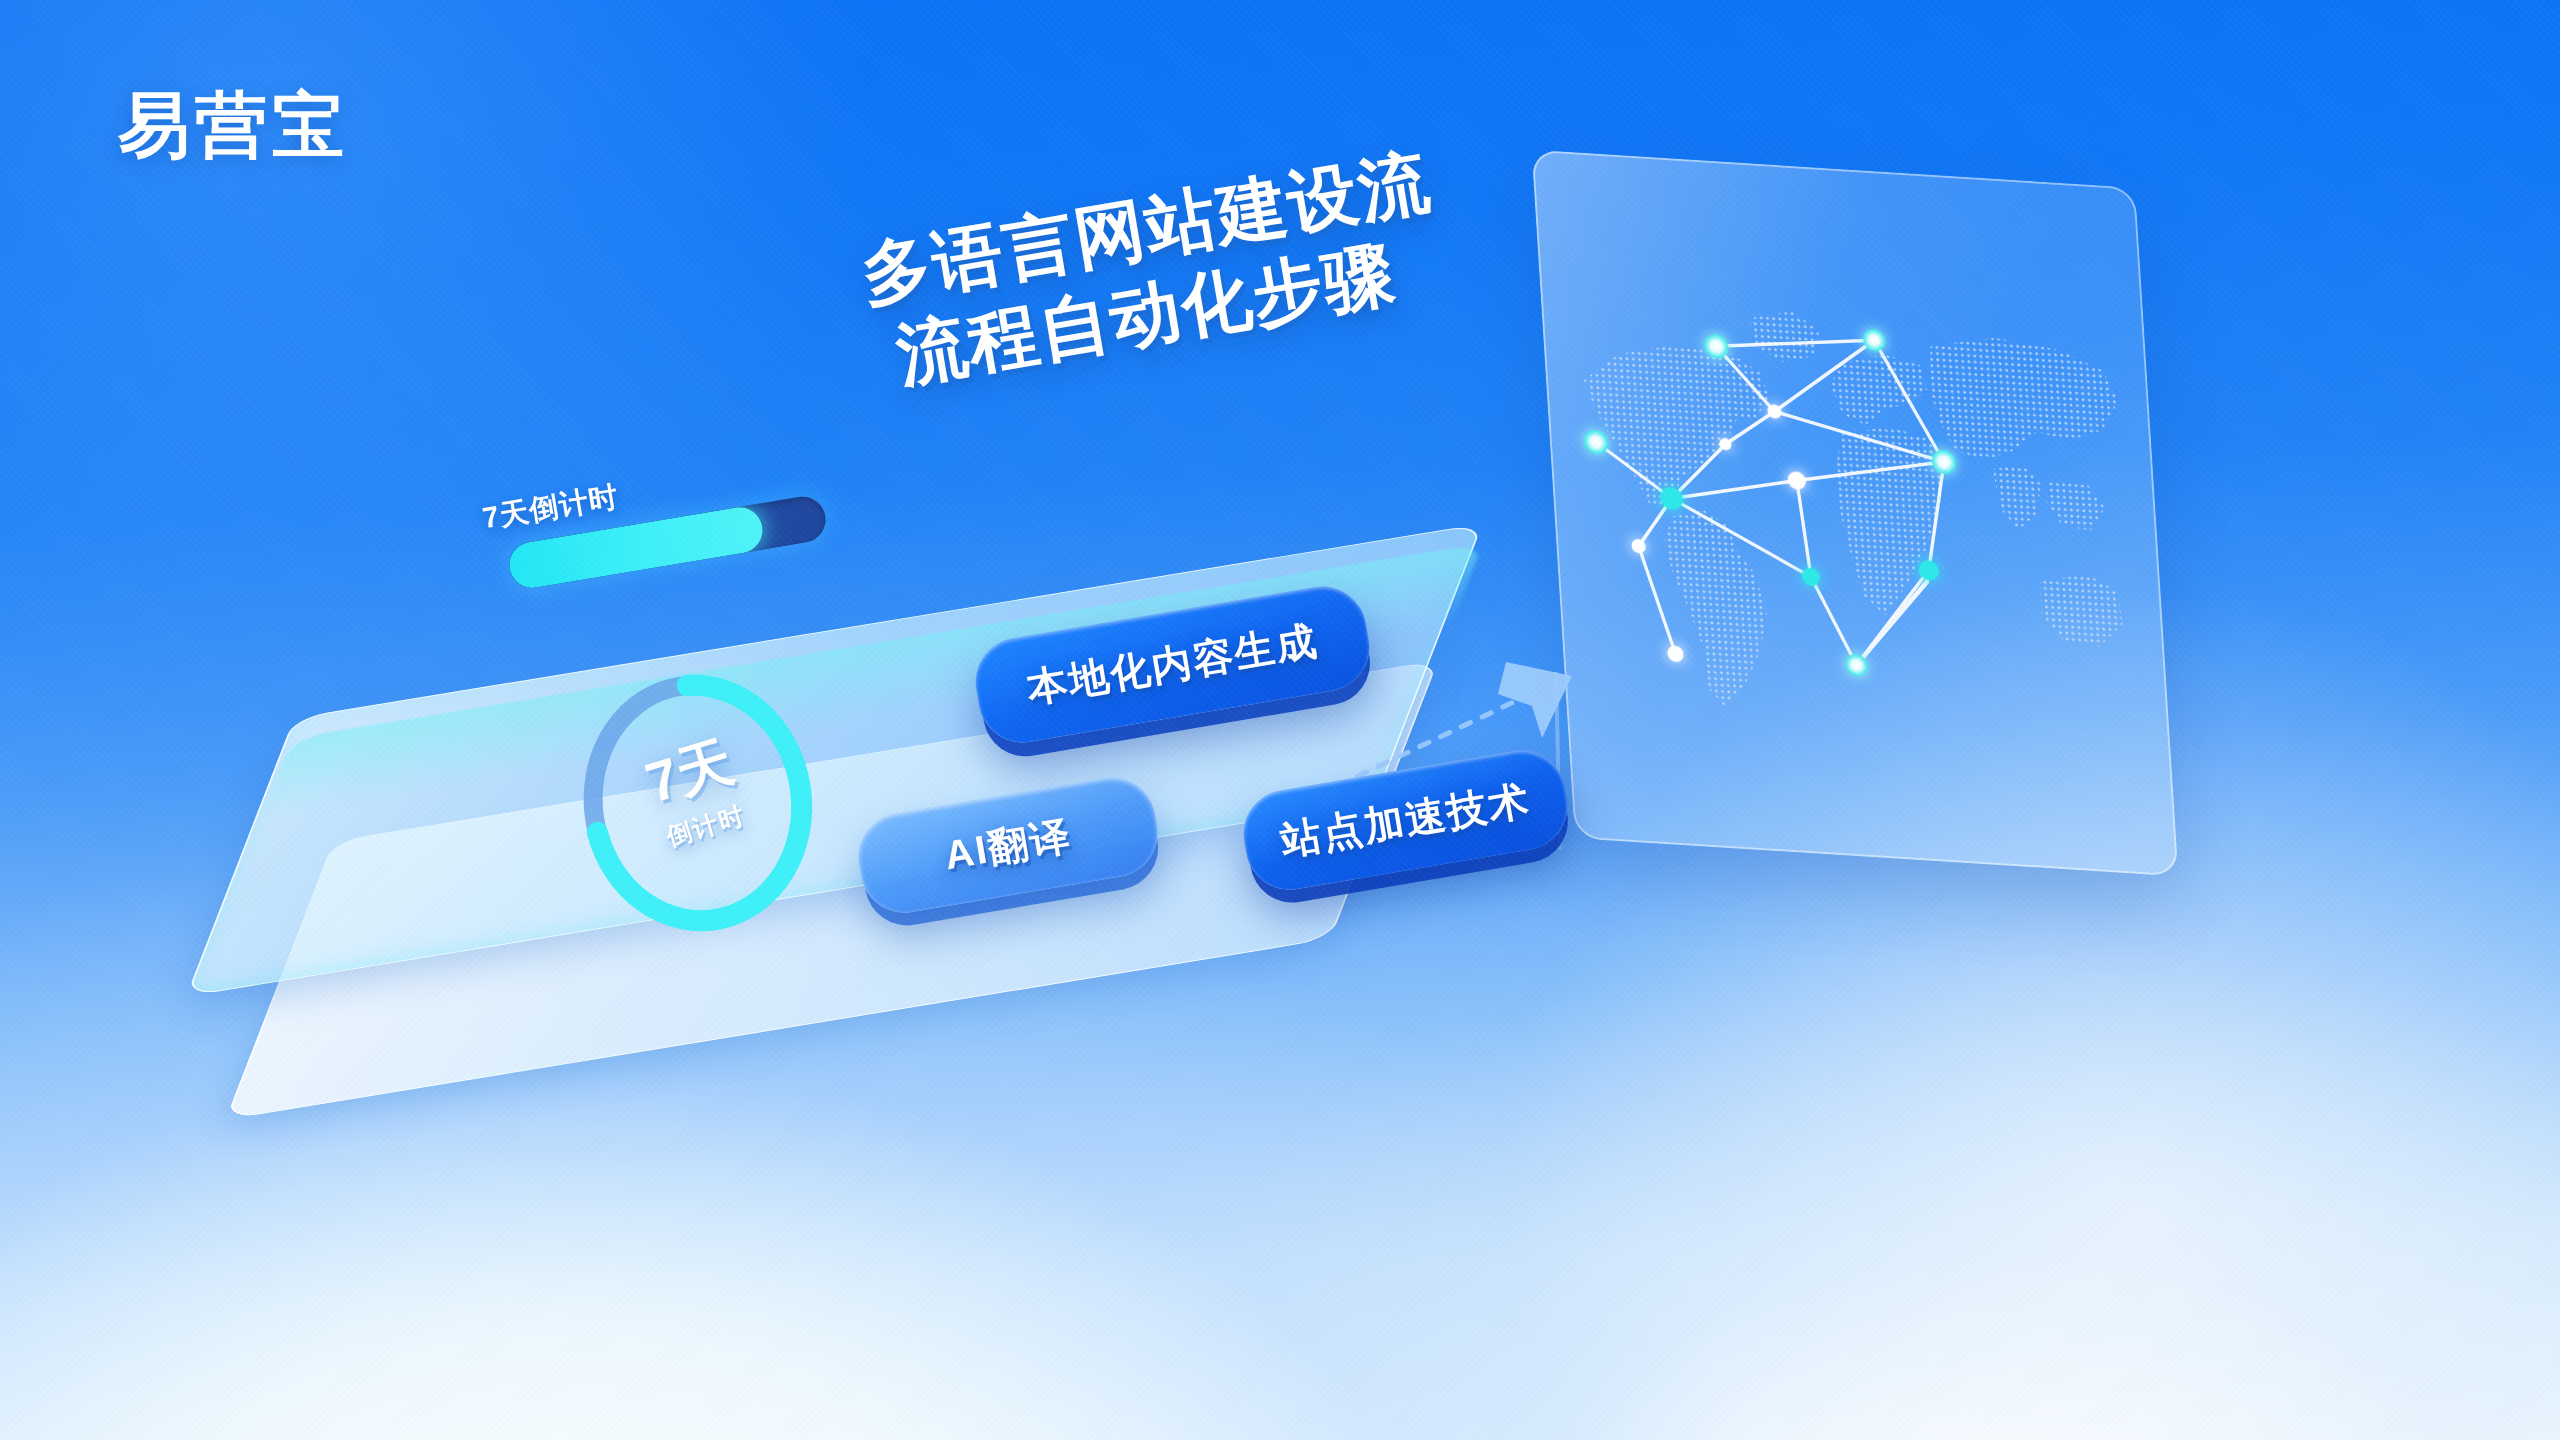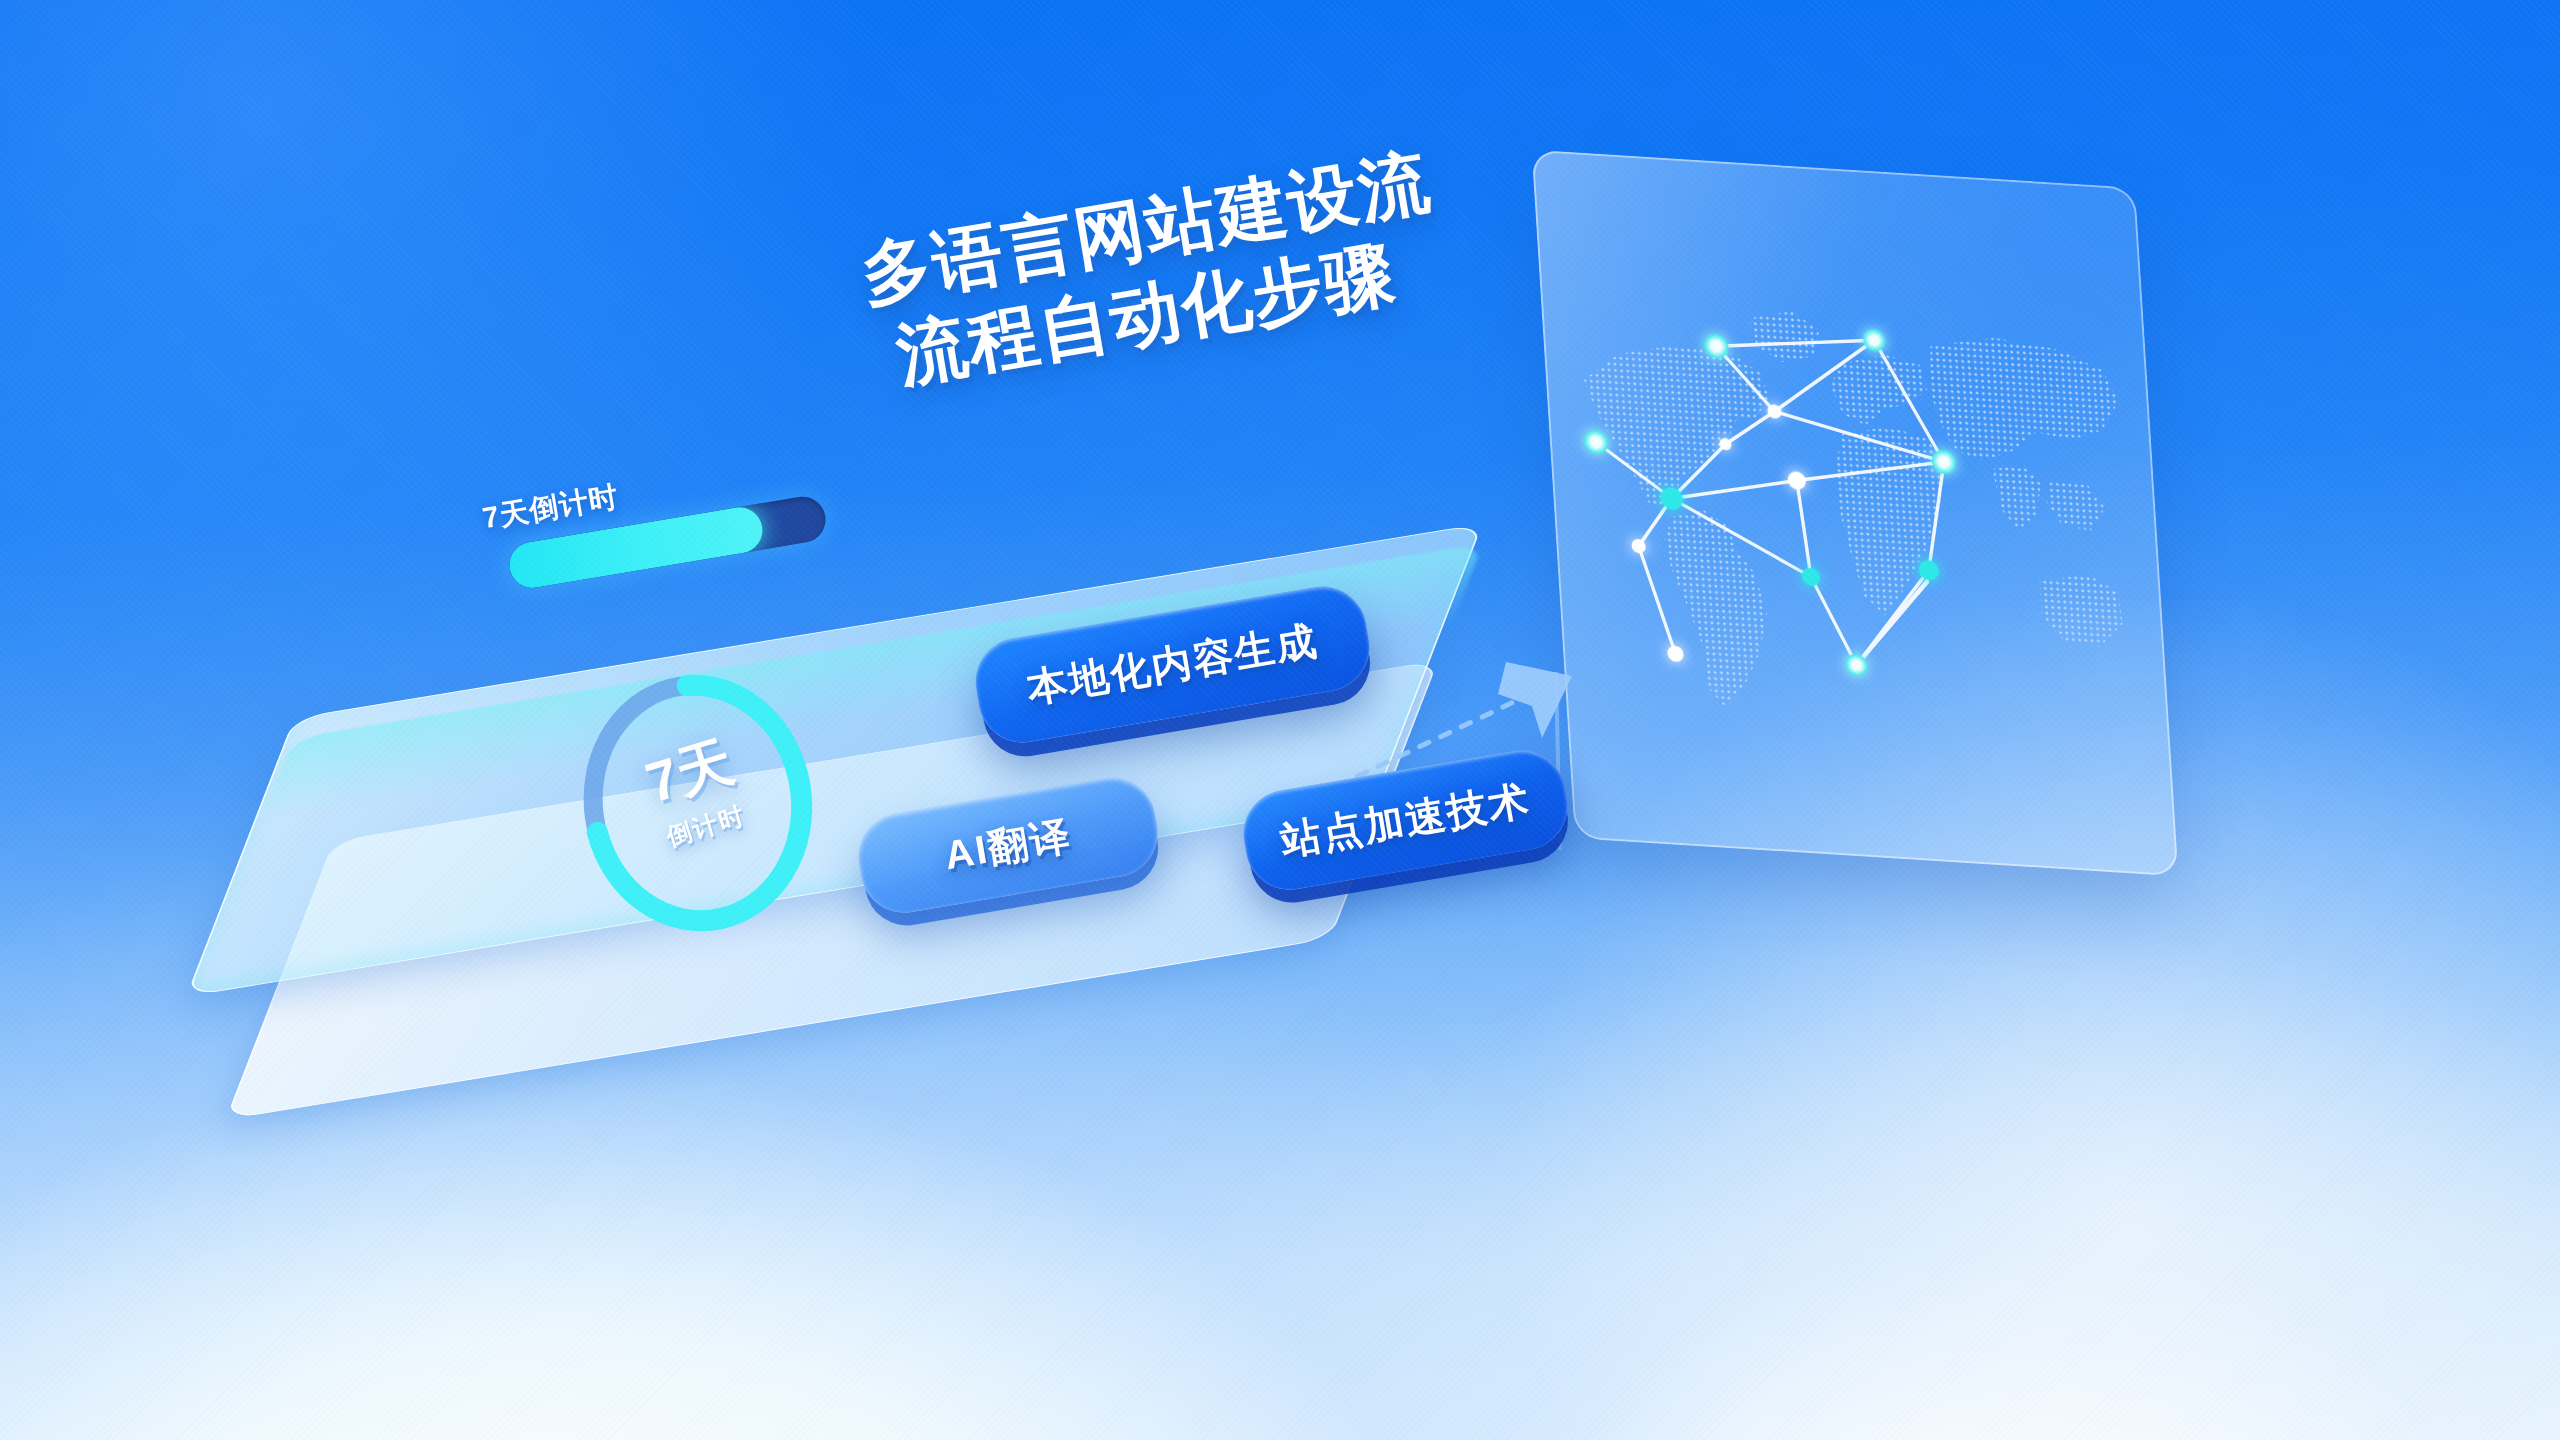--- a/index.html
+++ b/index.html
@@ -284,15 +284,16 @@
   </div>
   <div class="pill" id="pillCdn">
     <span class="pl">站点加速技术</span>
   </div>
 
   <div id="headline">
     <div class="hl hl1">多语言网站建设流</div>
     <div class="hl hl2">流程自动化步骤</div>
   </div>
 
+  <div id="logo">易营宝</div>
 
   <div id="texture"></div>
 </div>
 
 </body></html>

